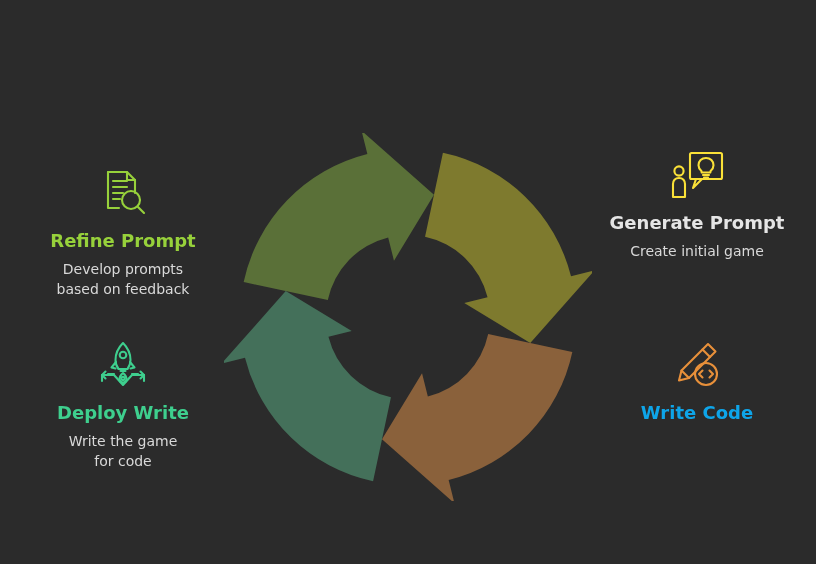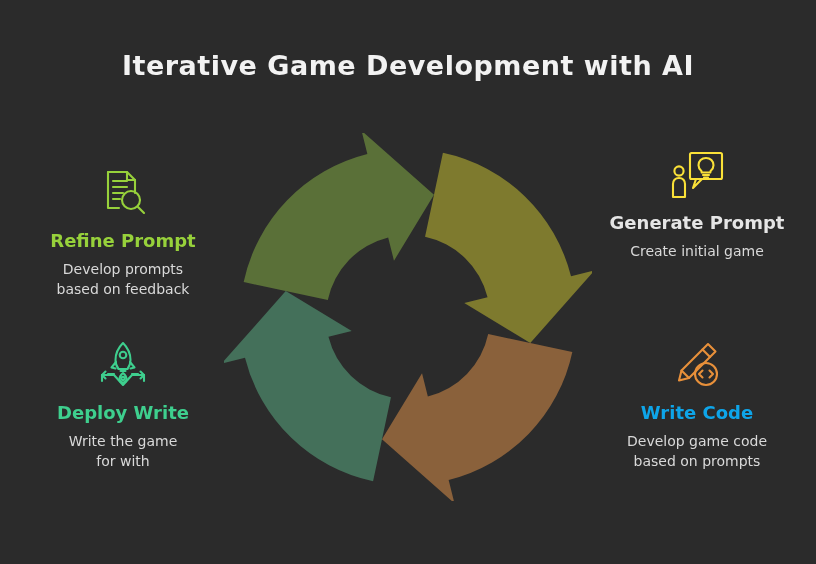--- a/index.html
+++ b/index.html
@@ -81,21 +81,20 @@
   #step-refine   { left: 18px;  top: 162px; text-align: center; }
   #step-deploy   { left: 18px;  top: 334px; }
   #step-generate { left: 592px; top: 144px; }
   #step-write    { left: 592px; top: 334px; }
 </style>
 </head>
 <body>
 
 <div id="canvas">
 
-  <div class="title">Iterative Game Development with AI</div>
 
   <div class="cycle">
     <svg width="368" height="368" viewBox="0 0 368 368">
       <g id="cycle-arrows">
           <path d="M 218.93 19.67 A 168 168 0 0 1 347.01 143.36 L 370.30 137.55 L 306.27 209.99 L 240.28 169.97 L 263.56 164.16 A 82 82 0 0 0 201.05 103.79 Z" fill="#7e7a2e"></path>
           <path d="M 348.33 218.93 A 168 168 0 0 1 224.64 347.01 L 230.45 370.30 L 158.01 306.27 L 198.03 240.28 L 203.84 263.56 A 82 82 0 0 0 264.21 201.05 Z" fill="#8a613b"></path>
           <path d="M 149.07 348.33 A 168 168 0 0 1 20.99 224.64 L -2.30 230.45 L 61.73 158.01 L 127.72 198.03 L 104.44 203.84 A 82 82 0 0 0 166.95 264.21 Z" fill="#44705a"></path>
           <path d="M 19.67 149.07 A 168 168 0 0 1 143.36 20.99 L 137.55 -2.30 L 209.99 61.73 L 169.97 127.72 L 164.16 104.44 A 82 82 0 0 0 103.79 166.95 Z" fill="#5a7038"></path>
         </g>
     </svg>
@@ -137,21 +136,21 @@
         <path d="M5 35 h12 l9 10 l9 -10 h12"></path>
         <path d="M5 35 v6"></path>
         <path d="M47 35 v6"></path>
         <path d="M8.5 31.5 l-3.5 3.5 l3.5 3.5"></path>
         <path d="M43.5 31.5 l3.5 3.5 l-3.5 3.5"></path>
       </svg>
     </div>
     <div class="step-title" style="color:#3ecf8e">Deploy Write</div>
     <div class="step-desc">
       <div>Write the game</div>
-      <div>for with</div>
+      <div>for code</div>
     </div>
   </div>
 
   <div class="step right" id="step-generate">
     <div class="step-icon">
       <svg width="58" height="52" viewBox="0 0 58 52" fill="none" stroke="#fae138" stroke-width="2.1" stroke-linecap="round" stroke-linejoin="round">
         <circle cx="11" cy="22" r="4.6"></circle>
         <path d="M11 29 c-4 0 -6 2.6 -6 6 v13 h12 v-13 c0 -3.4 -2 -6 -6 -6 z"></path>
         <rect x="22" y="4" width="32" height="26" rx="1.5"></rect>
         <path d="M28 30 l-3 9 l9 -9"></path>
@@ -171,19 +170,15 @@
       <svg width="54" height="52" viewBox="0 0 54 52" fill="none" stroke="#e8903a" stroke-width="2.1" stroke-linecap="round" stroke-linejoin="round">
         <path d="M38 5 l7.5 7.5 l-26.5 26.5 l-10 2.5 l2.5 -10 z"></path>
         <path d="M32.5 10.5 l7.5 7.5"></path>
         <path d="M11.5 31.5 l7.5 7.5"></path>
         <circle cx="36" cy="35" r="11"></circle>
         <path d="M32.5 31.5 l-3.5 3.5 l3.5 3.5"></path>
         <path d="M39.5 31.5 l3.5 3.5 l-3.5 3.5"></path>
       </svg>
     </div>
     <div class="step-title" style="color:#0ea5e9">Write Code</div>
-    <div class="step-desc">
-      <div>Develop game code</div>
-      <div>based on prompts</div>
-    </div>
   </div>
 
 </div>
 
 </body></html>

